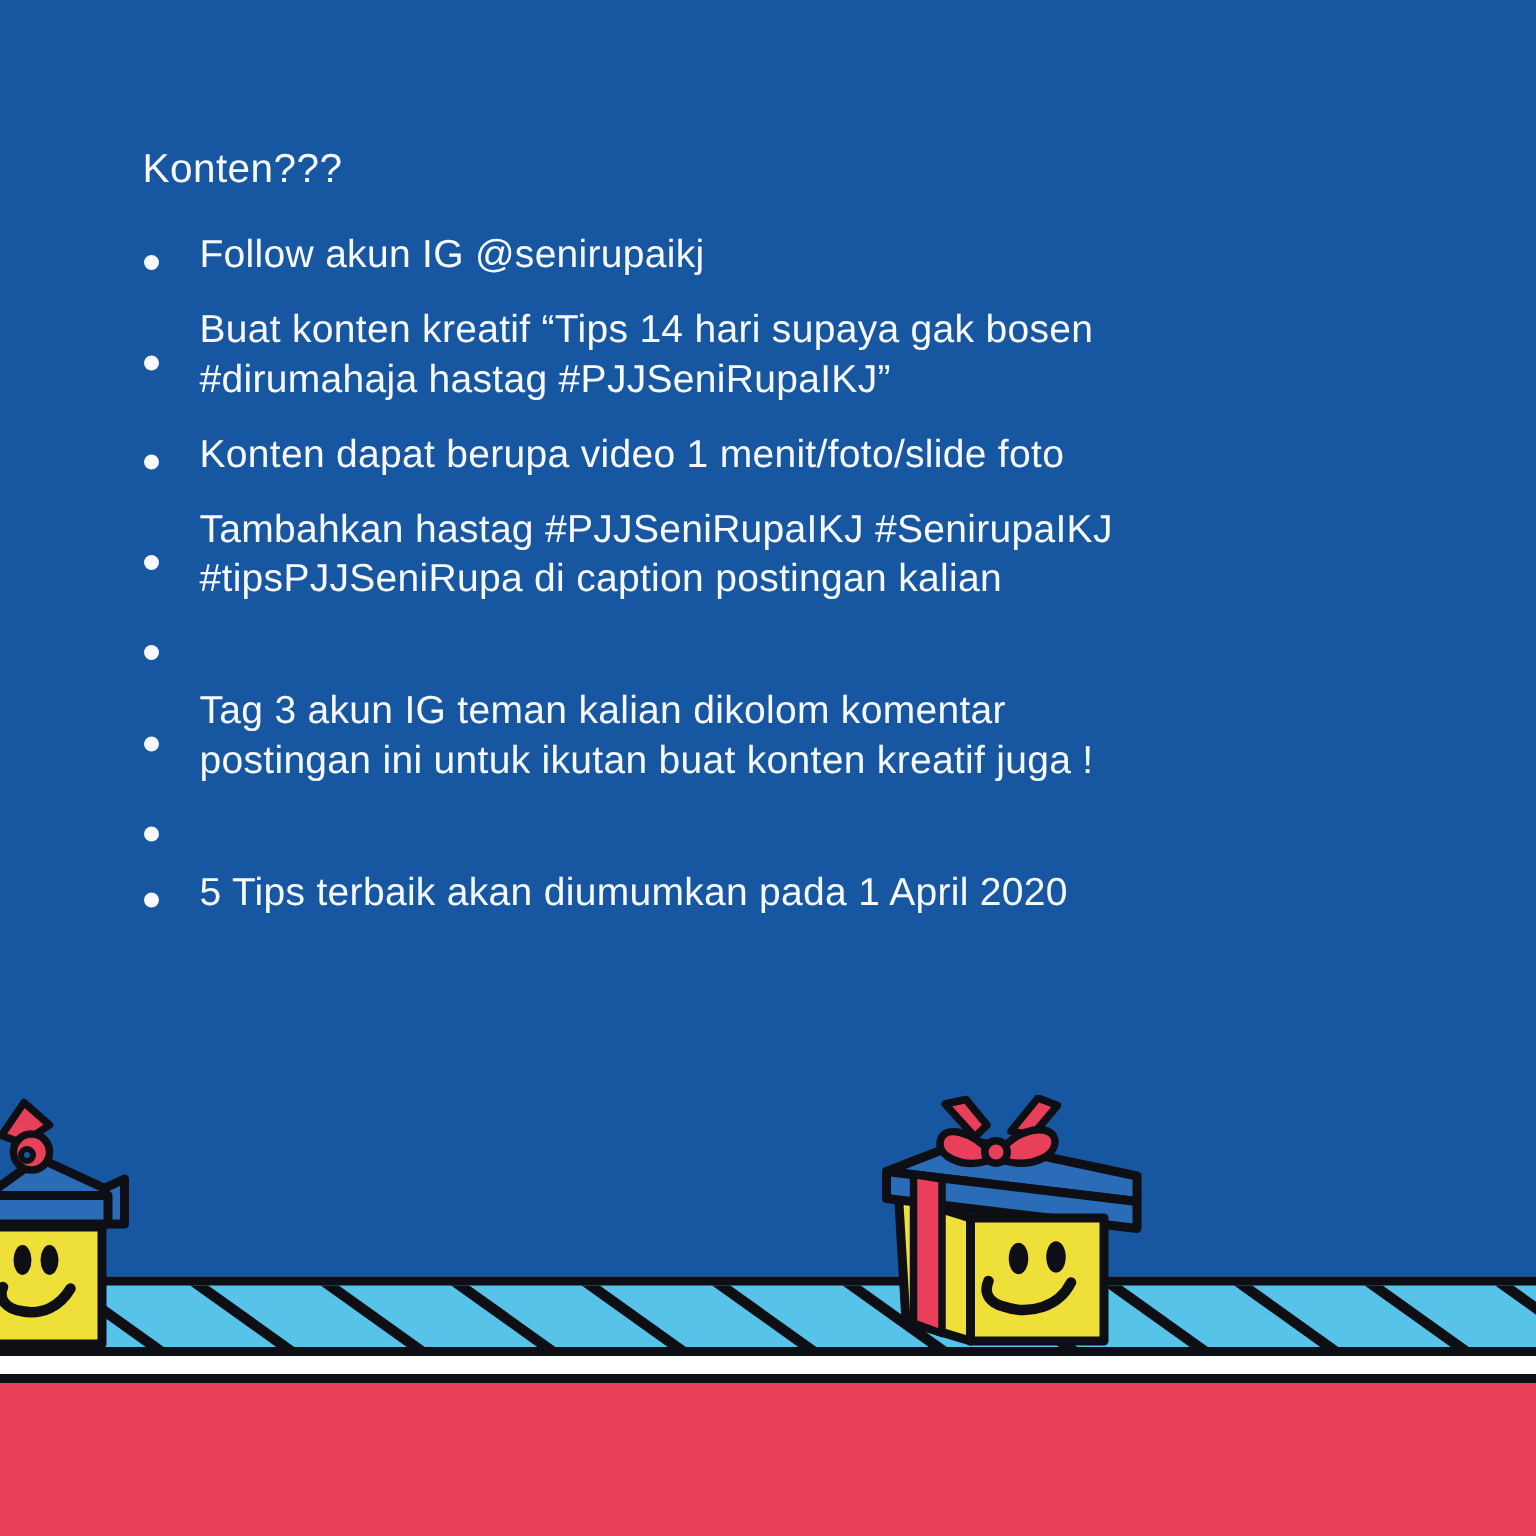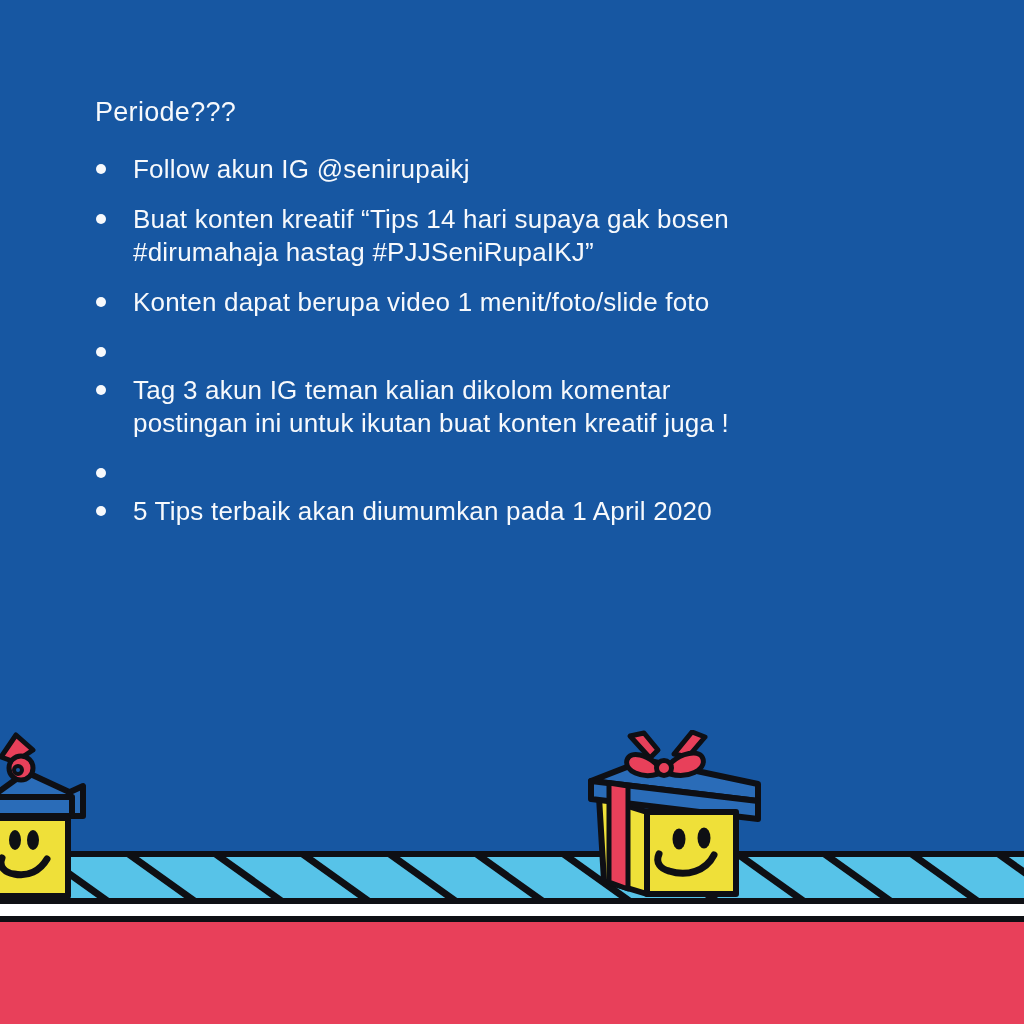--- a/index.html
+++ b/index.html
@@ -8,39 +8,39 @@
   }
   *{box-sizing:border-box;}
   html,body{margin:0;padding:0;}
   body{width:1024px;height:1024px;overflow:hidden;background:var(--bg);}
   .canvas{
     position:relative;width:1024px;height:1024px;background:var(--bg);
     font-family:"Liberation Sans",sans-serif;color:var(--text);
   }
   .content{position:absolute;top:96px;left:95px;right:50px;}
   .title{font-size:27px;font-weight:500;letter-spacing:.3px;margin:0 0 24px 0;line-height:33px;}
-  .bullet{display:flex;align-items:flex-start;margin-bottom:17px;}
+  .bullet{display:flex;align-items:center;margin-bottom:17px;}
   .dot{width:10px;height:10px;border-radius:50%;background:var(--text);margin:11px 27px 0 1px;flex:none;}
   .line{font-size:26px;font-weight:500;line-height:33px;letter-spacing:.2px;white-space:pre;}
   .scene{position:absolute;left:0;bottom:0;display:block;}
   .s{stroke:var(--ink);stroke-width:6;stroke-linejoin:round;}
   .s5{stroke:var(--ink);stroke-width:5;stroke-linejoin:round;}
   .ln{stroke:var(--ink);stroke-width:7;}
   .mouth{stroke:var(--ink);stroke-width:7;stroke-linecap:round;fill:none;}
   .f-belt{fill:var(--belt);} .f-lid{fill:var(--lid);} .f-yellow{fill:var(--yellow);}
   .f-red{fill:var(--red);} .f-ink{fill:var(--ink);} .f-white{fill:var(--white);}
   .f-bg{fill:var(--bg);}
 </style>
 </head>
 <body>
 
 <div class="canvas">
 
   <main class="content">
-    <h1 class="title">Periode???</h1>
+    <h1 class="title">Konten???</h1>
 
     <div class="bullet">
       <span class="dot"></span>
       <div>
         <div class="line">Follow akun IG @senirupaikj</div>
       </div>
     </div>
 
     <div class="bullet">
       <span class="dot"></span>
@@ -50,20 +50,27 @@
       </div>
     </div>
 
     <div class="bullet">
       <span class="dot"></span>
       <div>
         <div class="line">Konten dapat berupa video 1 menit/foto/slide foto</div>
       </div>
     </div>
 
+    <div class="bullet">
+      <span class="dot"></span>
+      <div>
+        <div class="line">Tambahkan hastag #PJJSeniRupaIKJ #SenirupaIKJ</div>
+        <div class="line">#tipsPJJSeniRupa di caption postingan kalian</div>
+      </div>
+    </div>
 
     <div class="bullet">
       <span class="dot"></span>
       <div>
       </div>
     </div>
 
     <div class="bullet">
       <span class="dot"></span>
       <div>

